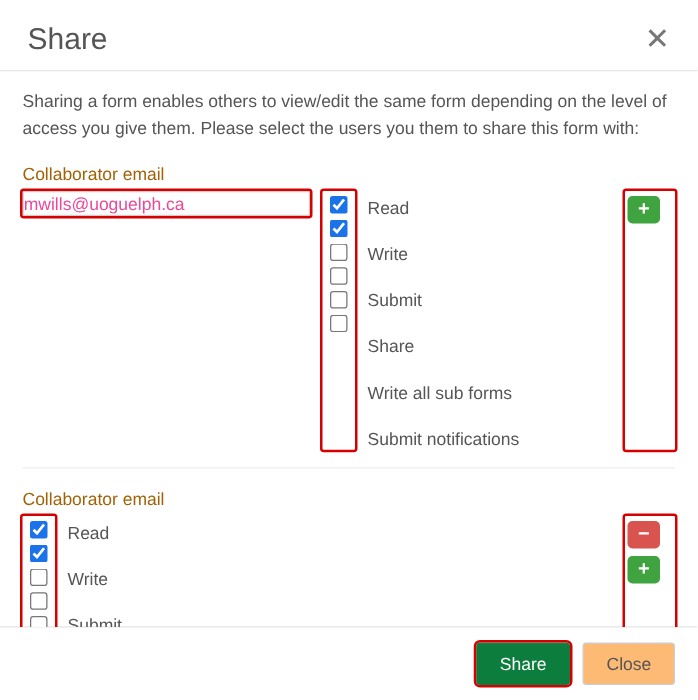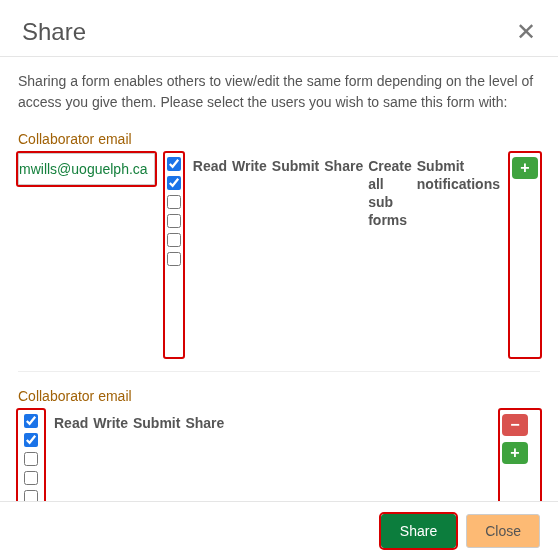--- a/index.html
+++ b/index.html
@@ -70,45 +70,44 @@
     display: flex;
     gap: 10px;
     margin-bottom: 10px;
   }
   .left-col { width: 230px; }
   .mid-col { width: 26px; }
   .perm-col { flex: 1; }
   .action-col { width: 40px; }
   .email-input {
     width: 100%;
-    height: 32px;
+    height: 20px;
     border: 1px solid #ccc;
     background: #fff;
     padding: 0 0;
     font-size: 14px;
-    color: #15803d;
+    color: #ec4899;
   }
   .outline-red {
     outline: 2px solid #d60000;
     outline-offset: 0;
     border-radius: 1px;
   }
   .checkbox-wrap {
     display: flex;
     flex-direction: column;
     gap: 5px;
     padding: 4px 2px;
     align-items: center;
   }
   .perm-list {
     display: flex;
-    flex-direction: row;
-    gap: 5px;
+    flex-direction: column;
+    gap: 19px;
     padding-top: 4px;
-    font-weight: bold;
   }
   .perm-label {
     font-size: 14px;
     color: #555;
     height: 18px;
     line-height: 18px;
   }
   input[type="checkbox"] {
     width: 14px;
     height: 14px;
@@ -175,41 +174,41 @@
 </head>
 <body>
 
 <div class="modal">
   <div class="header">
     <div class="title">Share</div>
     <div class="close-x">✕</div>
   </div>
   <hr class="hr-top">
   <div class="body">
-    <p class="description">Sharing a form enables others to view/edit the same form depending on the level of access you give them. Please select the users you wish to same this form with:</p>
+    <p class="description">Sharing a form enables others to view/edit the same form depending on the level of access you give them. Please select the users you them to share this form with:</p>
 
     <div class="field-label">Collaborator email</div>
     <div class="collab-row">
       <div class="left-col">
         <input type="text" class="email-input outline-red" value="mwills@uoguelph.ca" style="">
       </div>
       <div class="mid-col checkbox-wrap outline-red">
         <input type="checkbox" checked="" style="">
         <input type="checkbox" checked="" style="">
         <input type="checkbox" style="">
         <input type="checkbox" style="">
         <input type="checkbox" style="">
         <input type="checkbox" style="">
       </div>
       <div class="perm-col perm-list">
         <div class="perm-label">Read</div>
         <div class="perm-label">Write</div>
         <div class="perm-label">Submit</div>
         <div class="perm-label">Share</div>
-        <div class="perm-label">Create all sub forms</div>
+        <div class="perm-label">Write all sub forms</div>
         <div class="perm-label">Submit notifications</div>
       </div>
       <div class="action-col action-stack outline-red">
         <div class="icon-btn btn-add">
             <span>+</span>
           </div>
         <div class="spacer-tall"></div>
       </div>
     </div>
 

